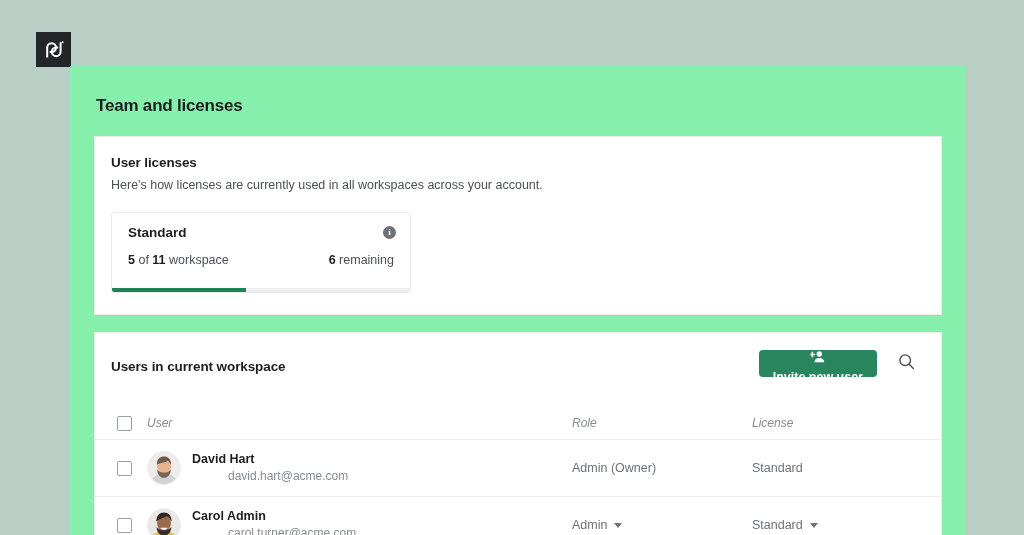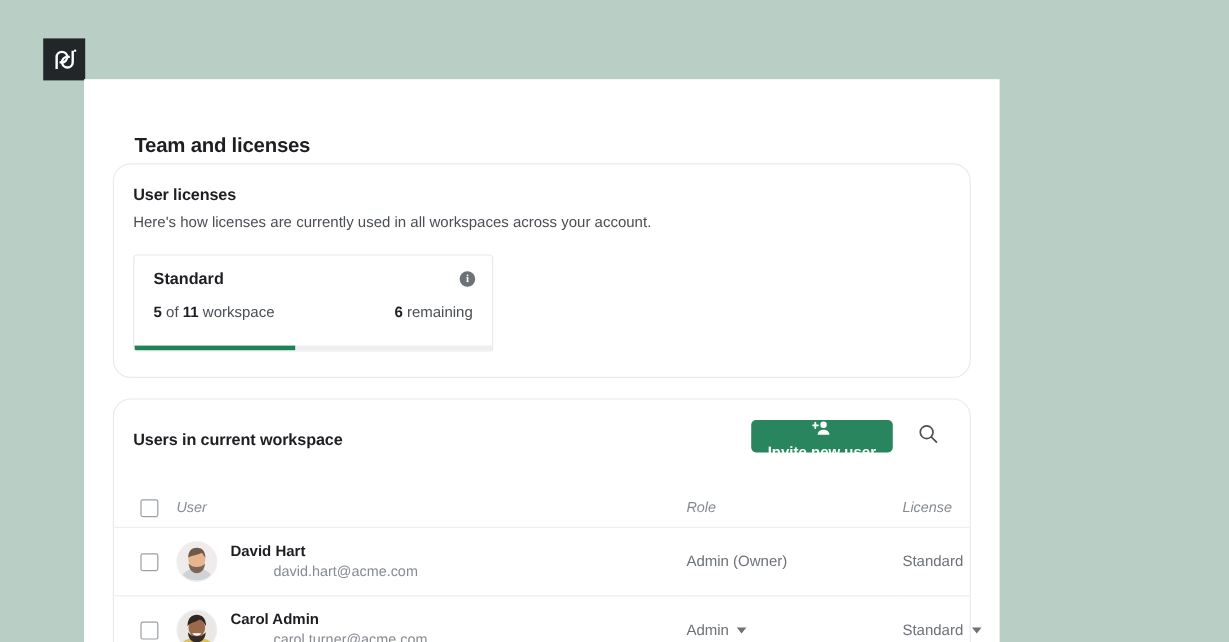--- a/index.html
+++ b/index.html
@@ -33,44 +33,44 @@
     align-items: center;
     justify-content: center;
   }
   .logo svg { display: block; }
 
   
   .page {
     position: absolute;
     left: 70px;
     top: 66px;
-    width: 763px;
+    width: 896px;
     height: 469px;
-    background: #ffffff;
+    background: #86efac;
     box-sizing: border-box;
-    padding: 18px;
+    padding: 2px;
   }
 
   .page-title {
     margin: 0;
     padding: 28px 0 0 24px;
     font-size: 17px;
     font-weight: bold;
     color: #1c1e21;
     letter-spacing: -0.2px;
   }
 
   
   .card {
     position: absolute;
     left: 24px;
     right: 24px;
     background: #fff;
     border: 1px solid #e9eaec;
-    border-radius: 15px;
+    border-radius: 0;
     box-sizing: border-box;
   }
   #licenses-card { top: 70px; height: 179px; }
   #users-card { top: 266px; bottom: -60px; }
 
   .card-title {
     margin: 0;
     padding: 18px 0 0 16px;
     font-size: 13.5px;
     font-weight: bold;

